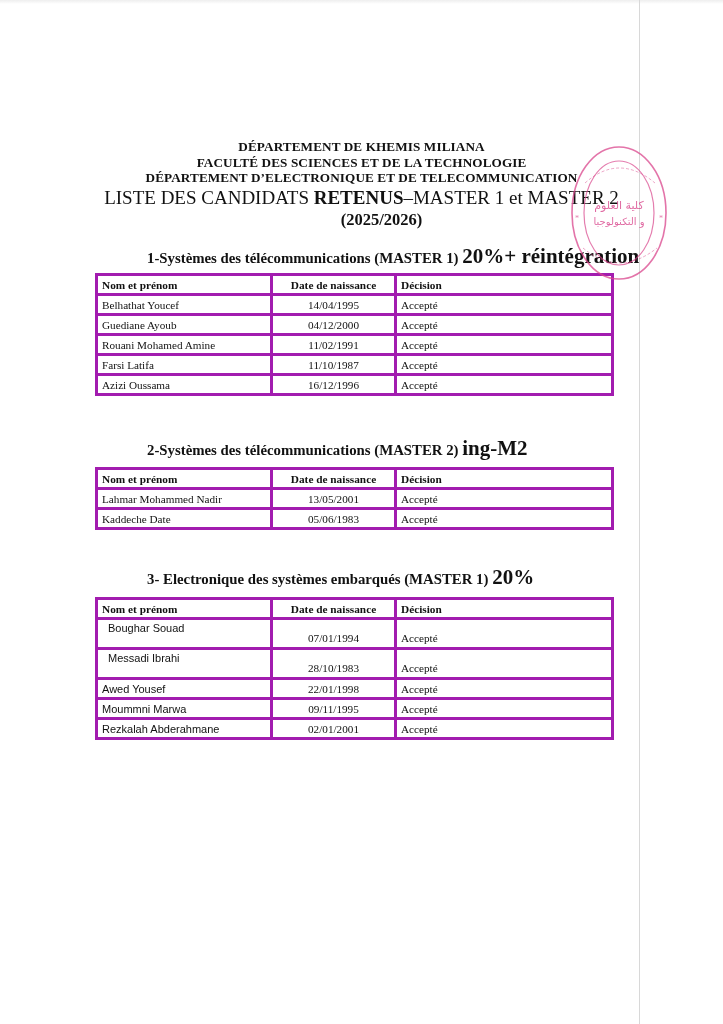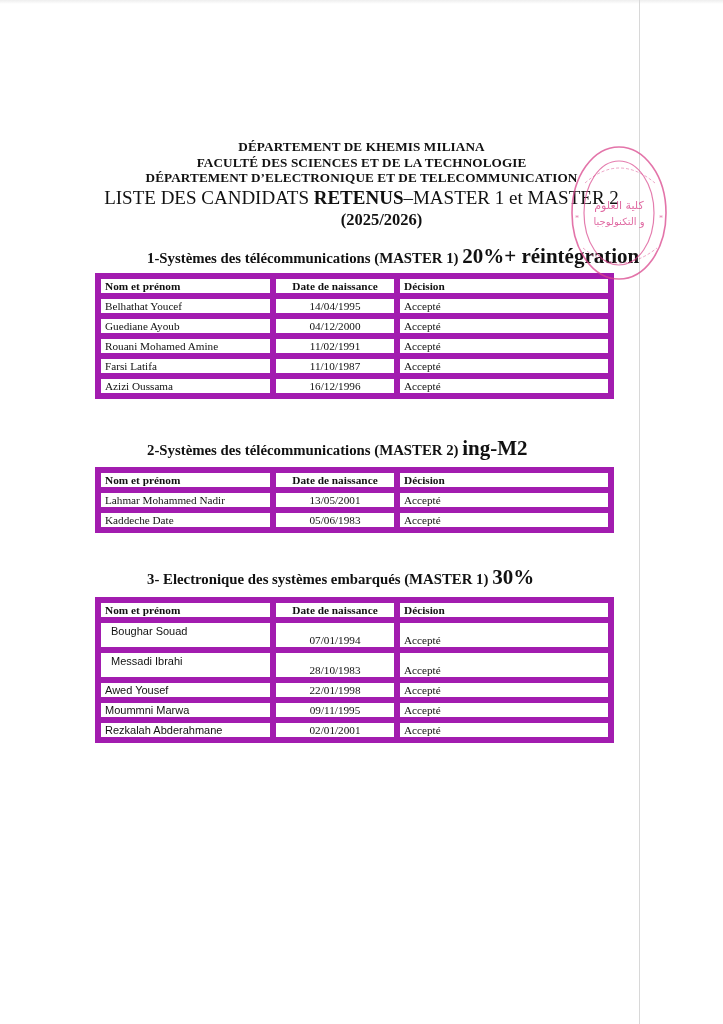--- a/index.html
+++ b/index.html
@@ -13,21 +13,21 @@
     .header .line-bold { font-weight: bold; font-size: 13.2px; line-height: 15.5px; letter-spacing: 0.1px; }
     .header .line-title { font-size: 19px; line-height: 21px; margin-top: 1px; }
     .header .line-title b { font-weight: bold; }
     .header .line-year { font-weight: bold; font-size: 16.5px; line-height: 20px; margin-top: 2px; padding-left: 40px; }
 
     .section-title { position: absolute; left: 103px; font-weight: bold; font-size: 14.8px; white-space: nowrap; margin-left: 44px; }
     .section-title .big { font-size: 21px; }
 
     table.cand { position: absolute; left: 95px; border-collapse: collapse; width: 519px; }
     table.cand td, table.cand th {
-      border: 6px solid #a21caf; font-size: 11.2px; padding: 0 4px; height: 20px; vertical-align: middle; font-weight: normal; text-align: left;
+      border: 3px solid #a21caf; font-size: 11.2px; padding: 0 4px; height: 20px; vertical-align: middle; font-weight: normal; text-align: left;
     }
     table.cand th { font-weight: bold; font-size: 11.3px; }
     table.cand .c-name { width: 175px; }
     table.cand .c-date { width: 124px; }
     table.cand td.c-date { text-align: center; }
     table.cand th.c-date { text-align: center; }
     table.cand .sans { font-family: "Liberation Sans", sans-serif; font-size: 11px; }
     table.cand tr.tall td { height: 30px; }
     table.cand tr.tall td.c-name { vertical-align: top; padding-top: 2px; padding-left: 10px; }
     table.cand tr.tall td.c-date, table.cand tr.tall td.c-dec { padding-top: 9px; }
@@ -103,21 +103,21 @@
       </tr>
   <tr>
         <td class="c-name">Kaddeche Date</td>
         <td class="c-date">05/06/1983</td>
         <td class="c-dec">Accepté</td>
       </tr>
 </tbody>
   </table>
 
 <div class="section-title" style="top:565px;">
-  <span>3- Electronique des systèmes embarqués (MASTER 1) </span><span class="big">30%</span>
+  <span>3- Electronique des systèmes embarqués (MASTER 1) </span><span class="big">20%</span>
 </div>
 <table class="cand" style="top:597px;">
   <tbody>
       <tr>
     <th class="c-name">Nom et prénom</th>
     <th class="c-date">Date de naissance</th>
     <th class="c-dec">Décision</th>
   </tr>
   <tr class="tall">
         <td class="c-name sans">Boughar Souad</td>

